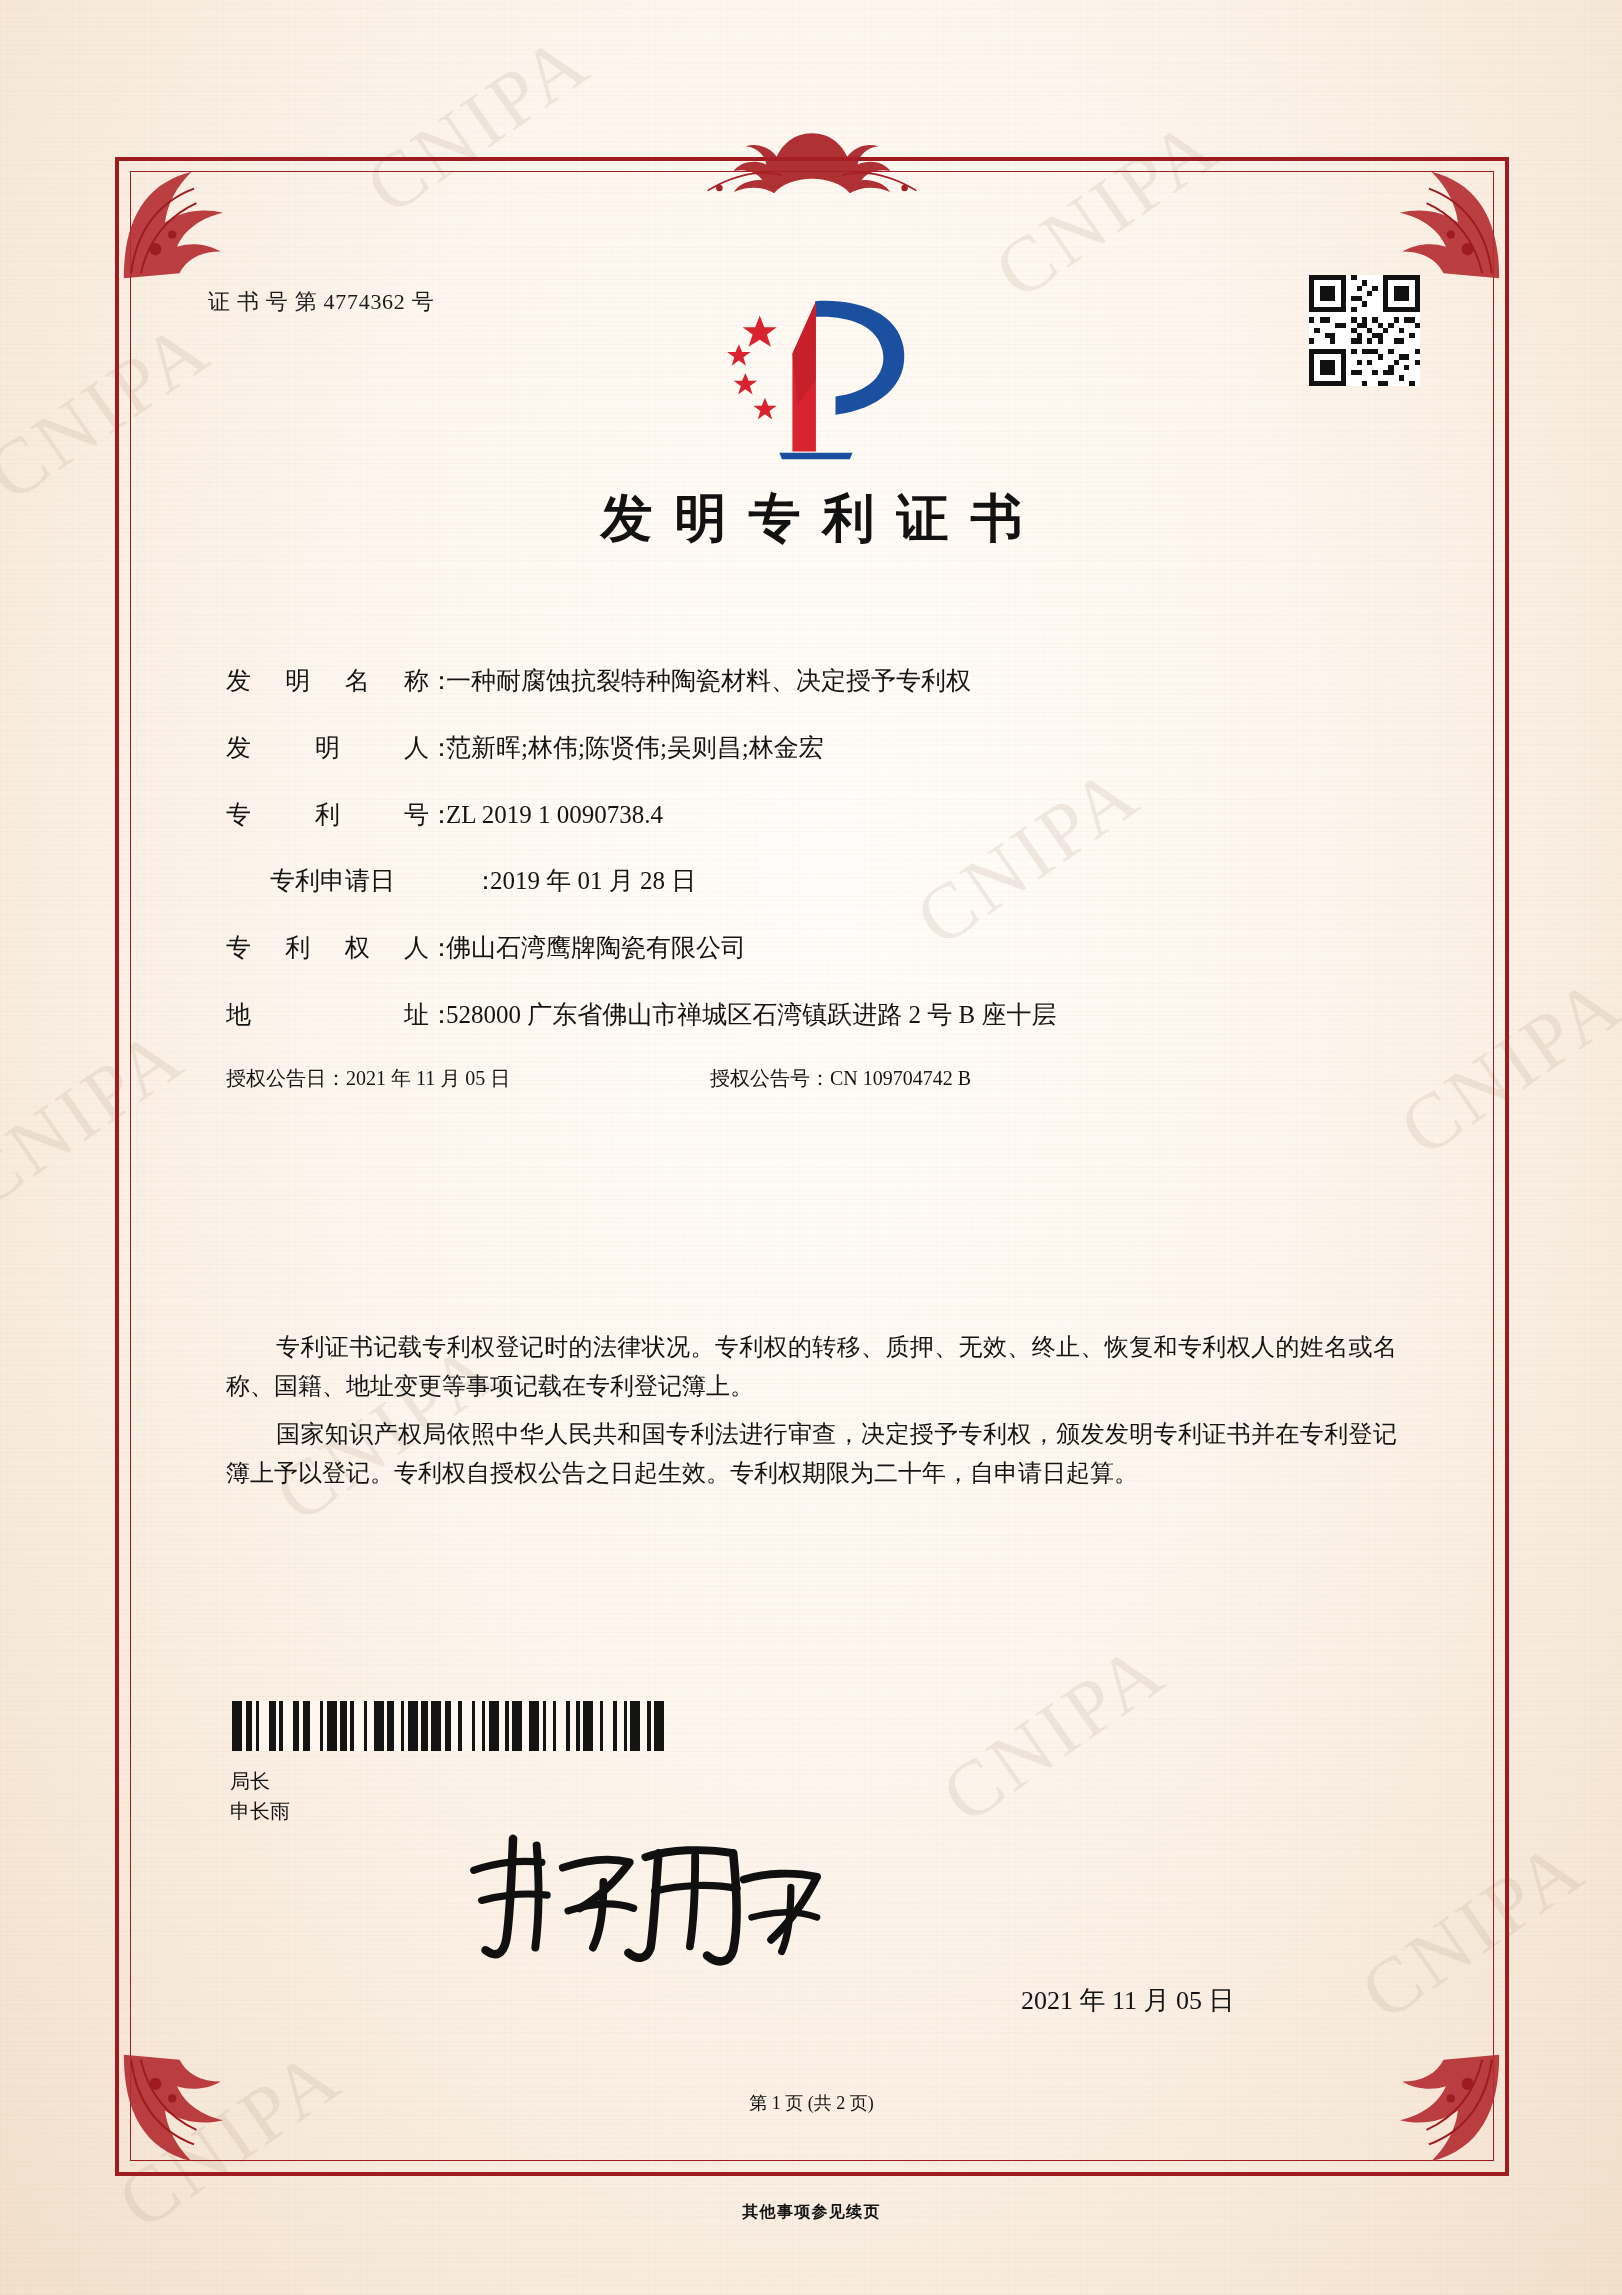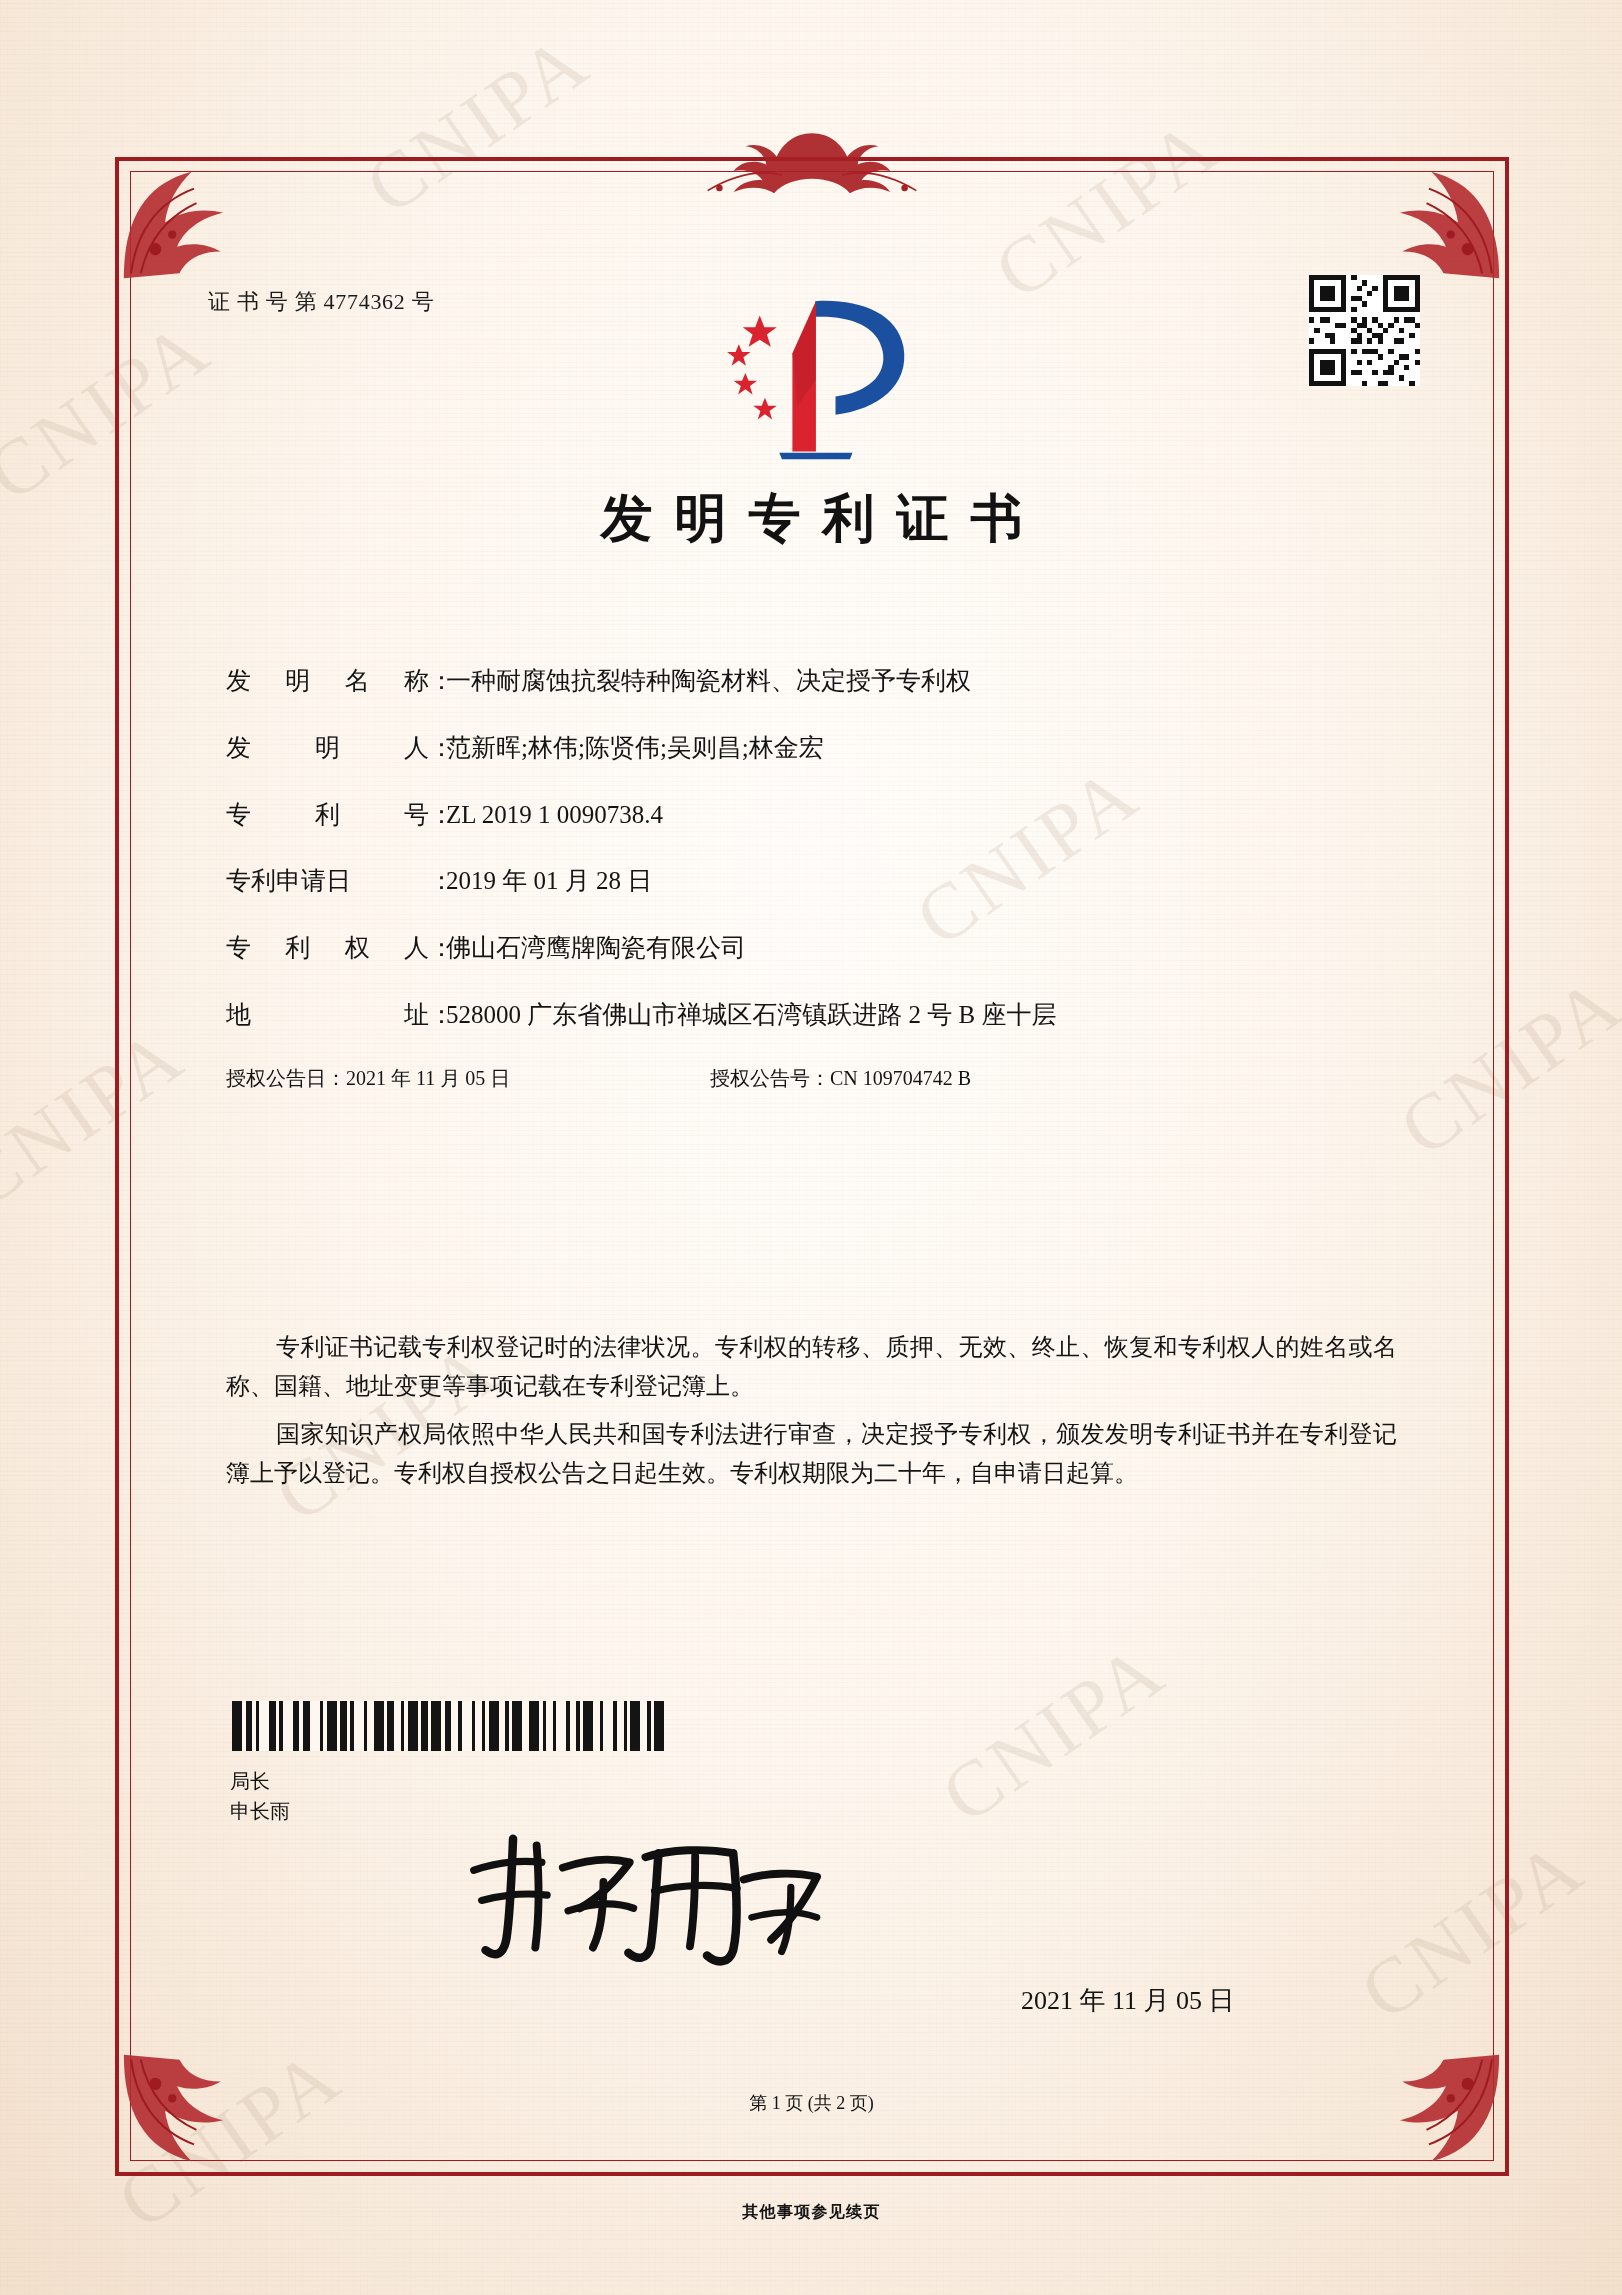--- a/index.html
+++ b/index.html
@@ -145,21 +145,21 @@
     font-size: 25px;
     line-height: 1.35;
   }
   .field-label {
     flex: 0 0 auto;
     width: 203px;
     display: flex;
     justify-content: space-between;
     white-space: nowrap;
   }
-  .field-label.tight { letter-spacing: 0; }
+  .field-label.tight { letter-spacing: 0; margin-left: 44px; }
   .field-label span { display: inline-block; }
   .field-colon {
     flex: 0 0 auto;
     width: 17px;
   }
   .field-value {
     flex: 1 1 auto;
     white-space: nowrap;
   }
   .row-split {

